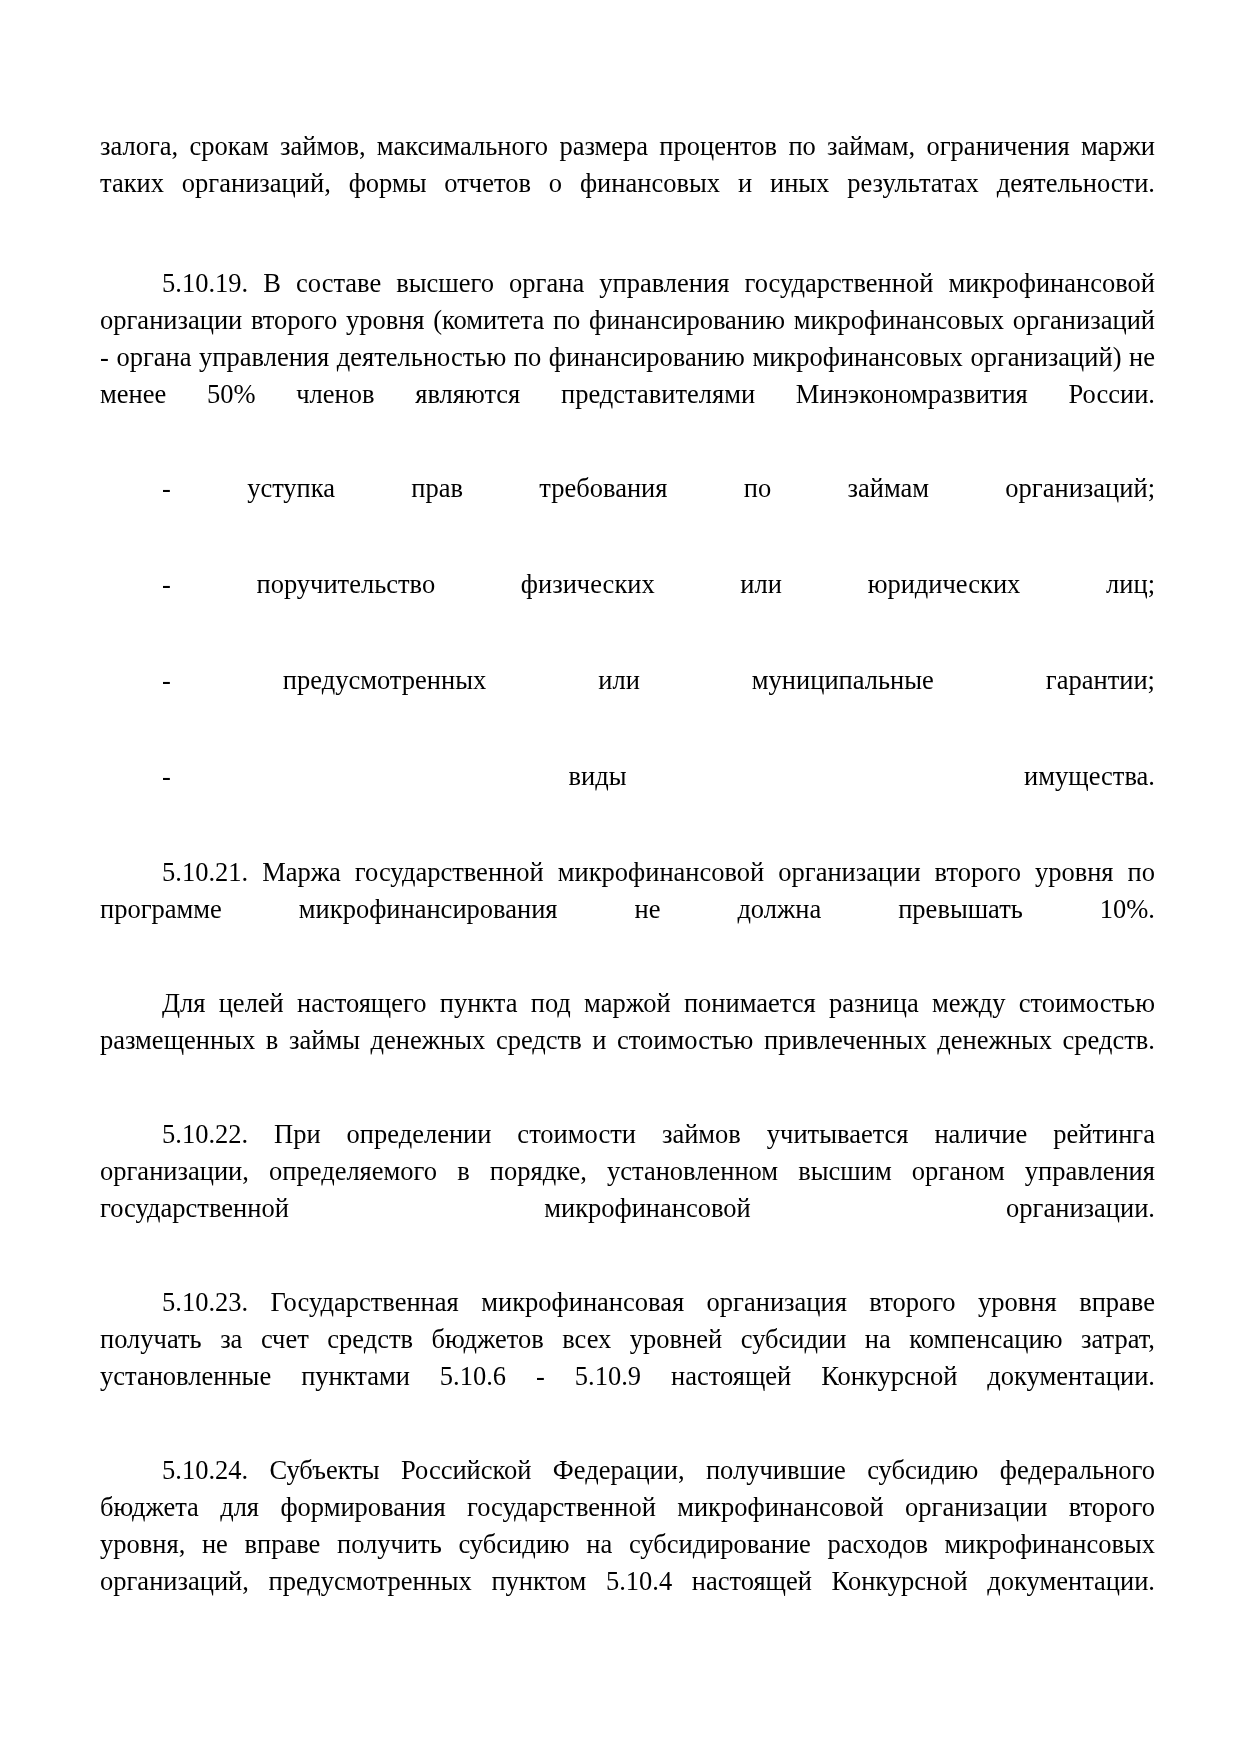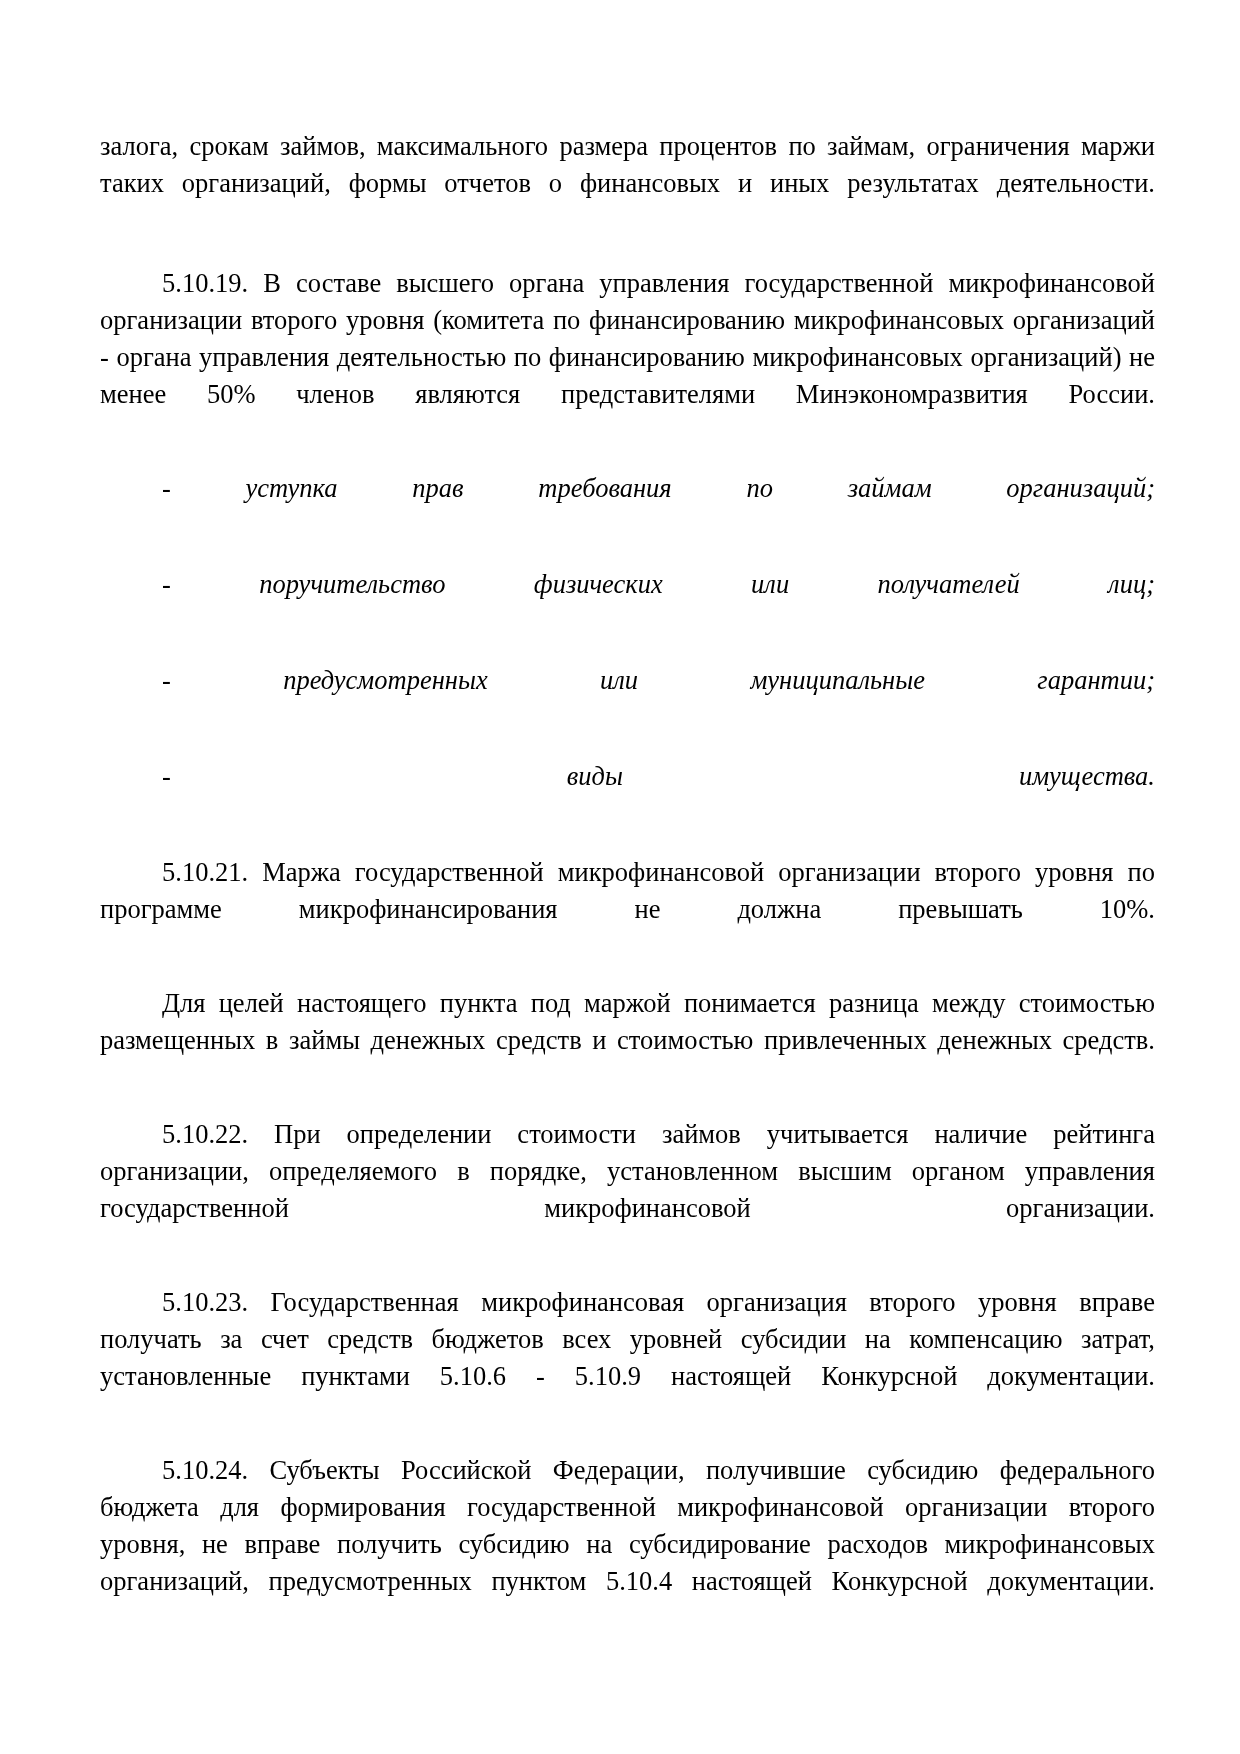--- a/index.html
+++ b/index.html
@@ -33,21 +33,20 @@
     line-height: 37px;
     text-align: justify;
     text-justify: inter-word;
     text-indent: 62px;
     hyphens: none;
     word-spacing: 0.02em;
   }
   p.para.bullet {
     text-indent: 62px;
     margin: 16px 0 22px 0;
-    font-style: italic;
   }
   p.para.lead {
     margin-bottom: 22px;
   }
   p.para.first {
     text-indent: 0;
     margin-bottom: 26px;
   }
   
   p.para::after {
@@ -62,21 +61,21 @@
 <div class="page">
   <div class="text-column">
 
     <p class="para first">залога, срокам займов, максимального размера процентов по займам, ограничения маржи таких организаций, формы отчетов о финансовых и иных результатах деятельности.</p>
 
     <p class="para">5.10.19. В составе высшего органа управления государственной микрофинансовой организации второго уровня (комитета по финансированию микрофинансовых организаций - органа управления деятельностью по финансированию микрофинансовых организаций) не менее 50% членов являются представителями Минэкономразвития России.</p>
 
 
     <p class="para bullet">- уступка прав требования по займам организаций;</p>
 
-    <p class="para bullet">- поручительство физических или получателей лиц;</p>
+    <p class="para bullet">- поручительство физических или юридических лиц;</p>
 
     <p class="para bullet">- предусмотренных или муниципальные гарантии;</p>
 
     <p class="para bullet">- виды имущества.</p>
 
     <p class="para">5.10.21. Маржа государственной микрофинансовой организации второго уровня по программе микрофинансирования не должна превышать 10%.</p>
 
     <p class="para">Для целей настоящего пункта под маржой понимается разница между стоимостью размещенных в займы денежных средств и стоимостью привлеченных денежных средств.</p>
 
     <p class="para">5.10.22. При определении стоимости займов учитывается наличие рейтинга организации, определяемого в порядке, установленном высшим органом управления государственной микрофинансовой организации.</p>

